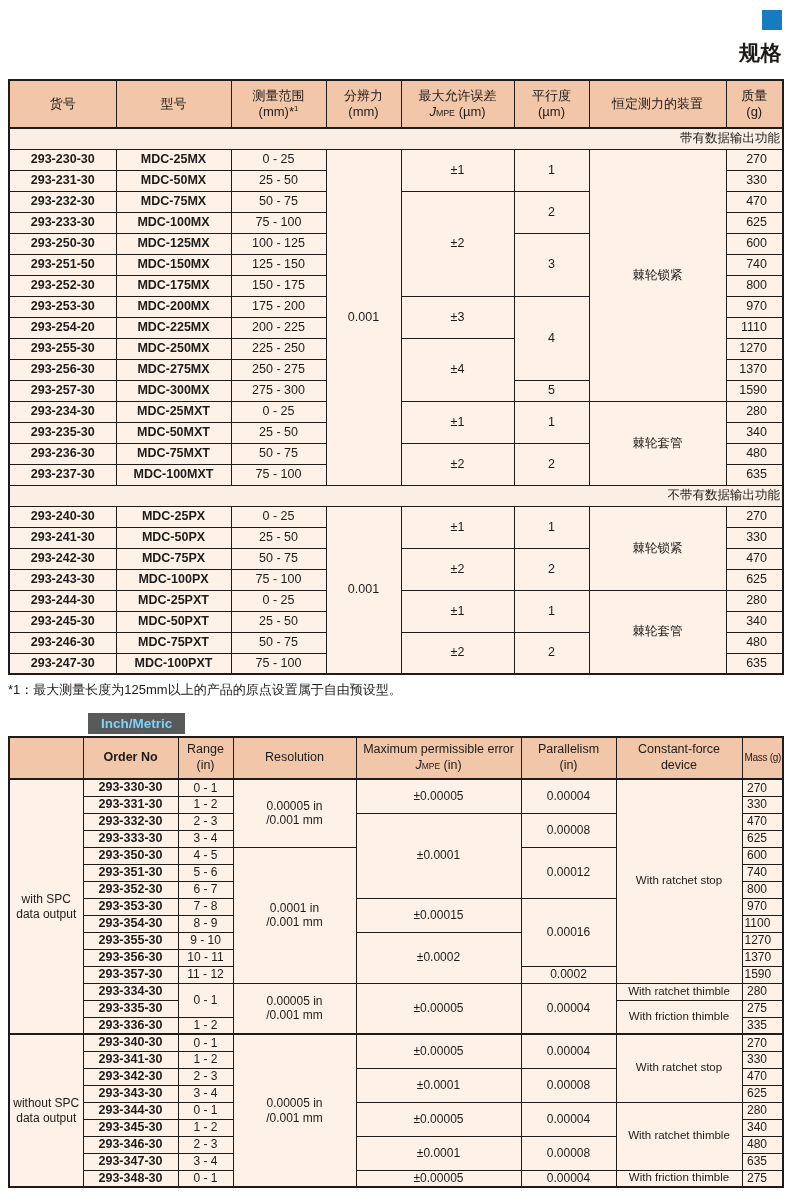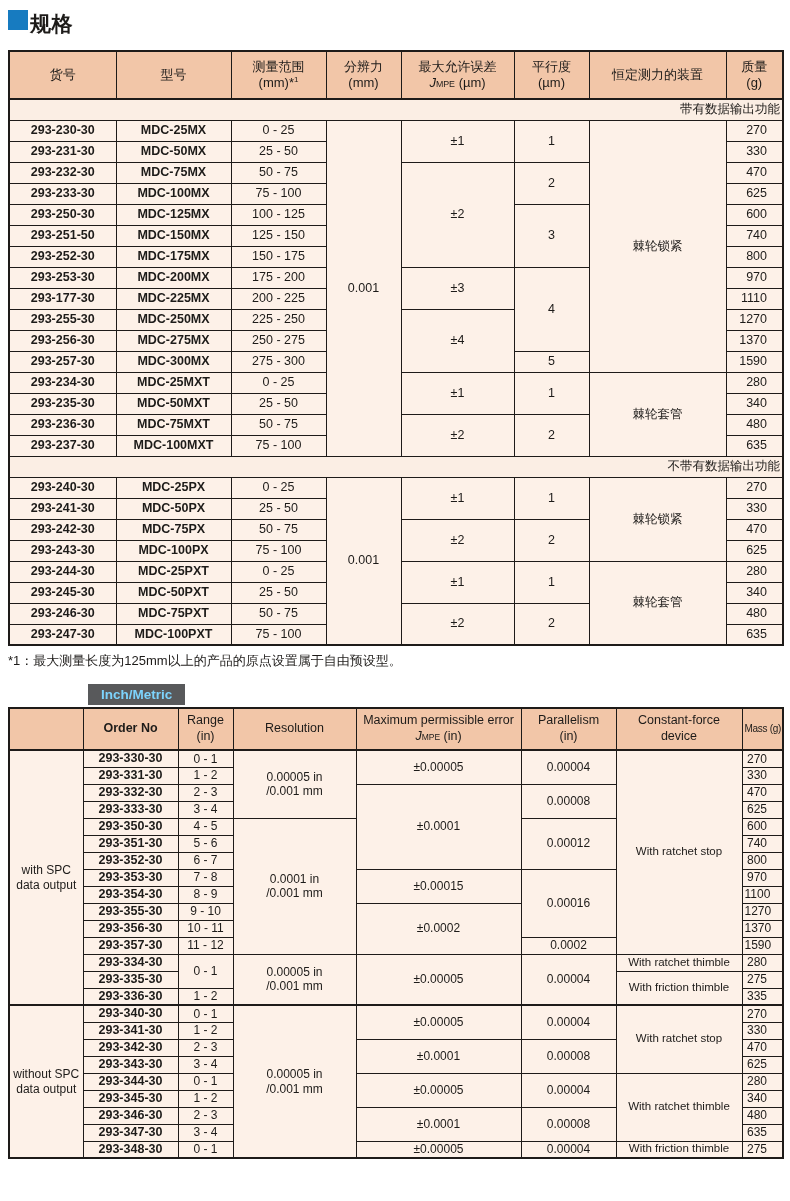--- a/index.html
+++ b/index.html
@@ -2,21 +2,21 @@
 <html style="--hdr: #f2c6a8; --row: #fdf1e8; --bar: #fbeee4; --border: #1e1b19; --blue: #177bc0; --badge: #58595b;"><head>
 <meta charset="utf-8">
 <style>
   html,body{margin:0;padding:0;}
   body{
     width:790px;height:1201px;background:#ffffff;
     font-family:"Liberation Sans",sans-serif;color:#1d1b19;
     -webkit-font-smoothing:antialiased;
   }
   .page{padding:6px 8px 0 8px;}
-  .title-row{display:flex;align-items:flex-start;gap:2px;margin:4px 0 12px 0;}
+  .title-row{display:flex;align-items:flex-end;gap:9px;margin:4px 0 12px 0;flex-direction:column;}
   .title-sq{width:20px;height:20px;background:var(--blue,#177bc0);display:inline-block;}
   .title-text{font-size:21px;font-weight:bold;letter-spacing:0.5px;}
   table.spec{border-collapse:collapse;table-layout:fixed;width:774px;
     border:2px solid var(--border,#1e1b19);}
   .spec th,.spec td{
     border:1px solid var(--border,#1e1b19);
     text-align:center;vertical-align:middle;
     padding:0 2px;overflow:hidden;line-height:1.18;
   }
   .spec thead th{
@@ -162,21 +162,21 @@
           </tr>
           <tr>
             <td class="c-order">293-253-30</td>
             <td class="c-model">MDC-200MX</td>
             <td class="c-range">175 - 200</td>
             <td rowspan="2" class="c-mpe">±3</td>
             <td rowspan="4" class="c-par">4</td>
             <td class="c-mass">970</td>
           </tr>
           <tr>
-            <td class="c-order">293-177-30</td>
+            <td class="c-order">293-254-20</td>
             <td class="c-model">MDC-225MX</td>
             <td class="c-range">200 - 225</td>
             <td class="c-mass">1110</td>
           </tr>
           <tr>
             <td class="c-order">293-255-30</td>
             <td class="c-model">MDC-250MX</td>
             <td class="c-range">225 - 250</td>
             <td rowspan="3" class="c-mpe">±4</td>
             <td class="c-mass">1270</td>

